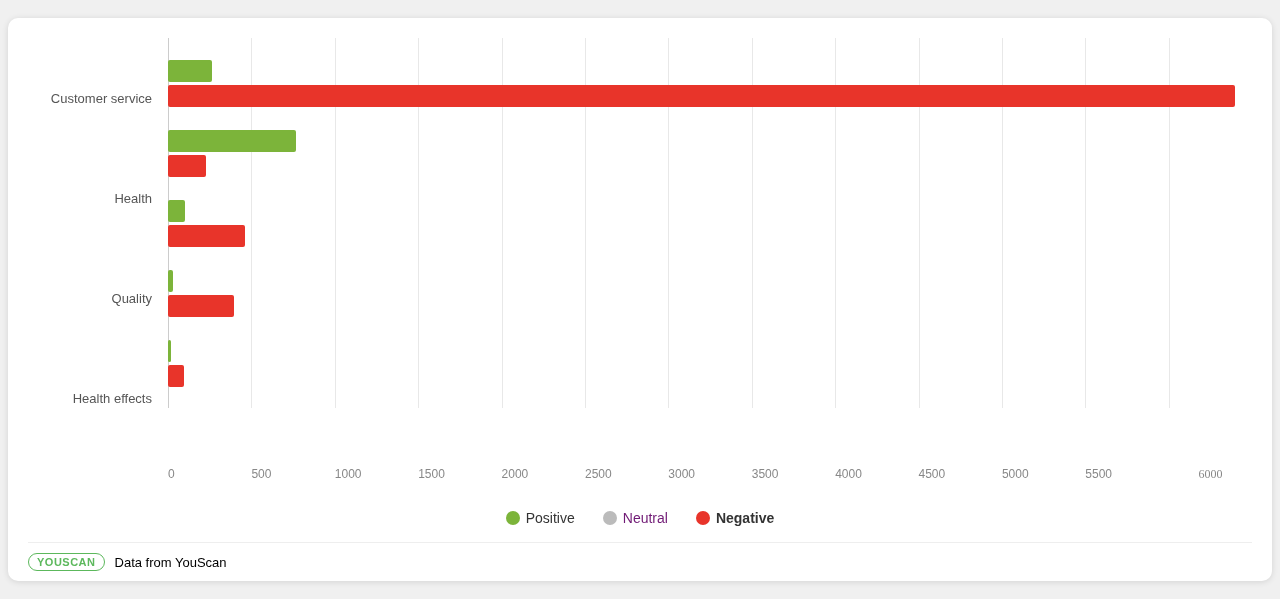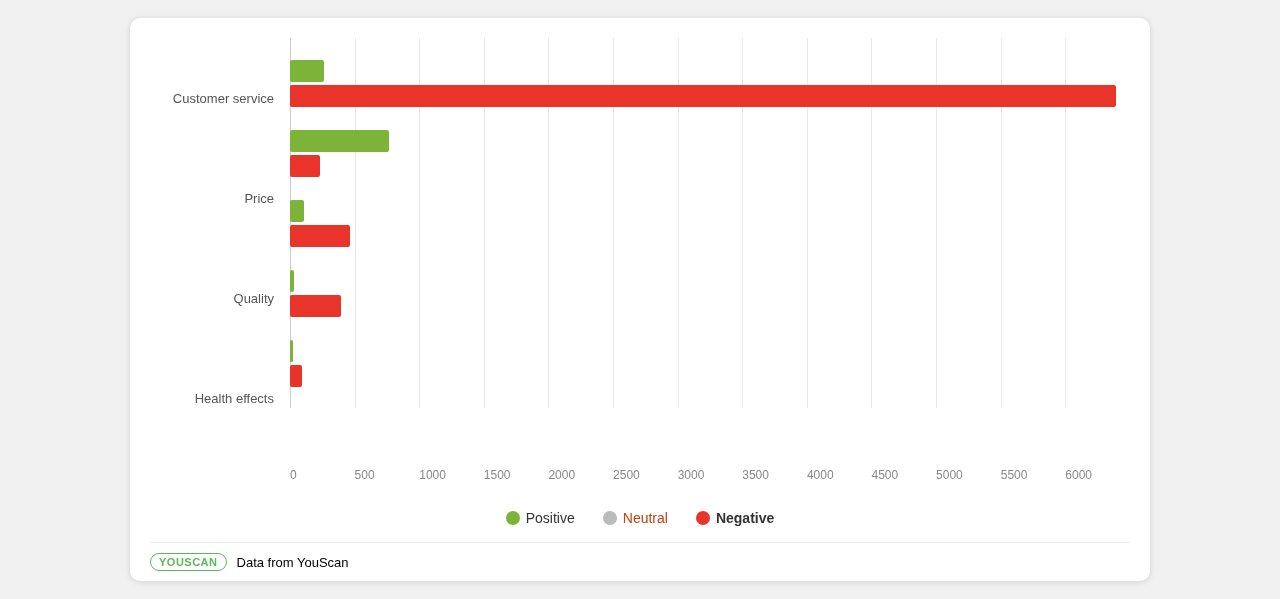--- a/index.html
+++ b/index.html
@@ -8,21 +8,21 @@
       display: flex;
       justify-content: center;
       align-items: center;
       min-height: 100vh;
       font-family: -apple-system, BlinkMacSystemFont, 'Segoe UI', Arial, sans-serif;
     }
     .card {
       background: #fff;
       border-radius: 10px;
       box-shadow: 0 1px 6px rgba(0,0,0,0.12);
-      width: 1020px;
+      width: 1264px;
       padding: 20px 20px 0 20px;
       position: relative;
     }
     .chart-area {
       display: flex;
       flex-direction: row;
       width: 100%;
       height: 450px;
     }
     .y-labels {
@@ -115,21 +115,22 @@
       display: flex;
       flex-direction: row;
     }
     .x-tick {
       flex: 1;
       text-align: left;
       font-size: 12px;
       color: #888;
     }
     .x-tick:last-child {
-      text-align: left;
+      text-align: center;
+      font-family: Liberation Serif, serif;
     }
     .legend {
       display: flex;
       justify-content: center;
       align-items: center;
       gap: 28px;
       padding: 10px 0 16px 0;
     }
     .legend-item {
       display: flex;
@@ -138,21 +139,21 @@
       font-size: 14px;
       color: #333;
       margin-top: 12px;
     }
     .legend-dot {
       width: 14px;
       height: 14px;
       border-radius: 50%;
     }
     .legend-label-neutral {
-      color: #c2410c;
+      color: #701a75;
     }
     .footer {
       border-top: 1px solid #eee;
       padding: 10px 0;
       display: flex;
       align-items: center;
       gap: 10px;
     }
     .youscan-badge {
       display: flex;
@@ -171,21 +172,21 @@
     }
   </style>
 </head>
 <body>
 
 <div class="card">
   <div class="chart-area">
     <div class="y-labels">
 
     <div class="y-label">Customer service</div>
-        <div class="y-label">Price</div>
+        <div class="y-label">Health</div>
         <div class="y-label">Quality</div>
         <div class="y-label">Health effects</div>
       </div>
     <div class="chart-right">
       <div class="bars-and-grid">
         <div class="grid-lines">
 
         <div class="grid-line"></div>
             <div class="grid-line"></div>
             <div class="grid-line"></div>

